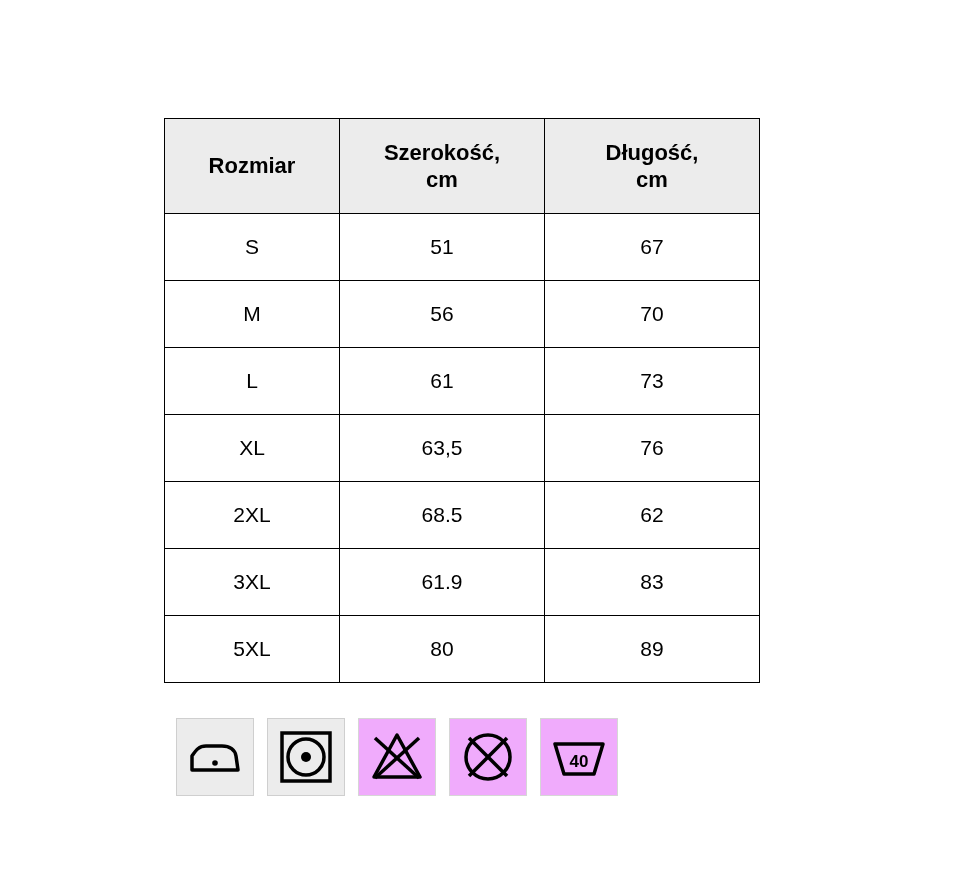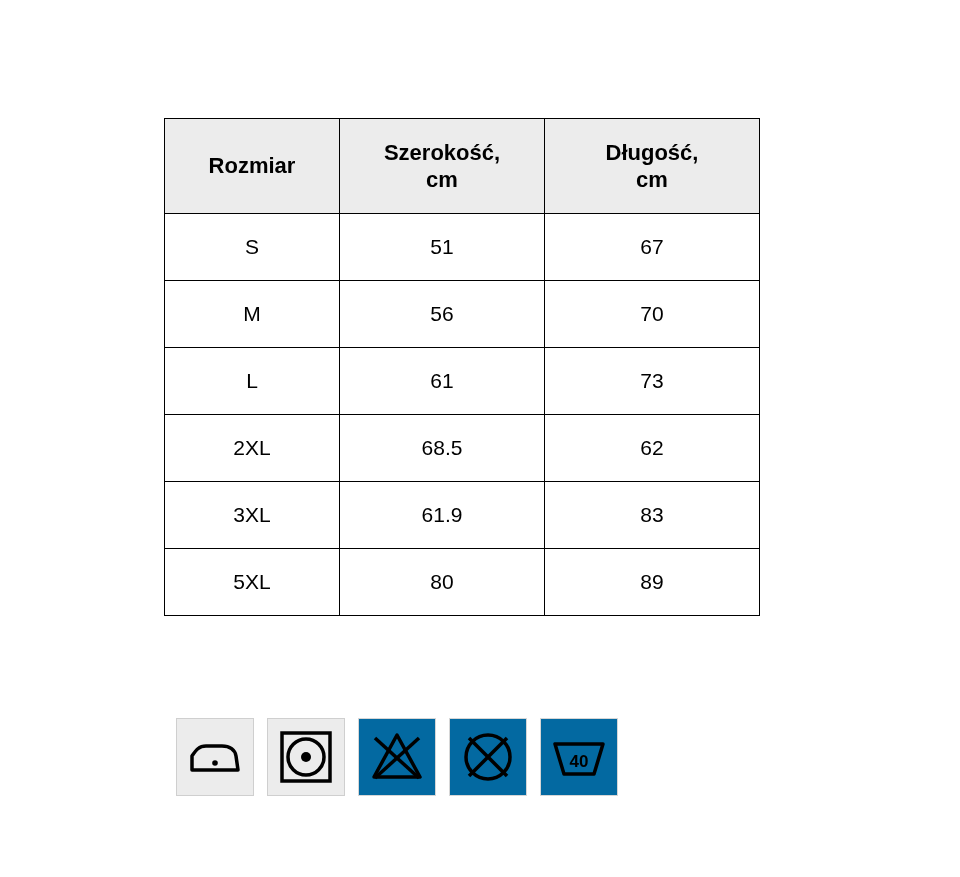--- a/index.html
+++ b/index.html
@@ -67,21 +67,21 @@
     position: absolute;
     top: 718px;
     left: 176px;
     display: flex;
     gap: 13px;
   }
   .care-icon {
     width: 78px;
     height: 78px;
     border: 1px solid #d6d6d6;
-    background: #0369a1;
+    background: #f0abfc;
     box-sizing: border-box;
     display: flex;
     align-items: center;
     justify-content: center;
   }
   .care-icon.shaded {
     background: #ececec;
     border-color: #cfcfcf;
   }
   .care-icon svg {
@@ -118,20 +118,25 @@
       </tr>
       <tr>
         <td>M</td>
         <td>56</td>
         <td>70</td>
       </tr>
       <tr>
         <td>L</td>
         <td>61</td>
         <td>73</td>
+      </tr>
+      <tr>
+        <td>XL</td>
+        <td>63,5</td>
+        <td>76</td>
       </tr>
       <tr>
         <td>2XL</td>
         <td>68.5</td>
         <td>62</td>
       </tr>
       <tr>
         <td>3XL</td>
         <td>61.9</td>
         <td>83</td>

